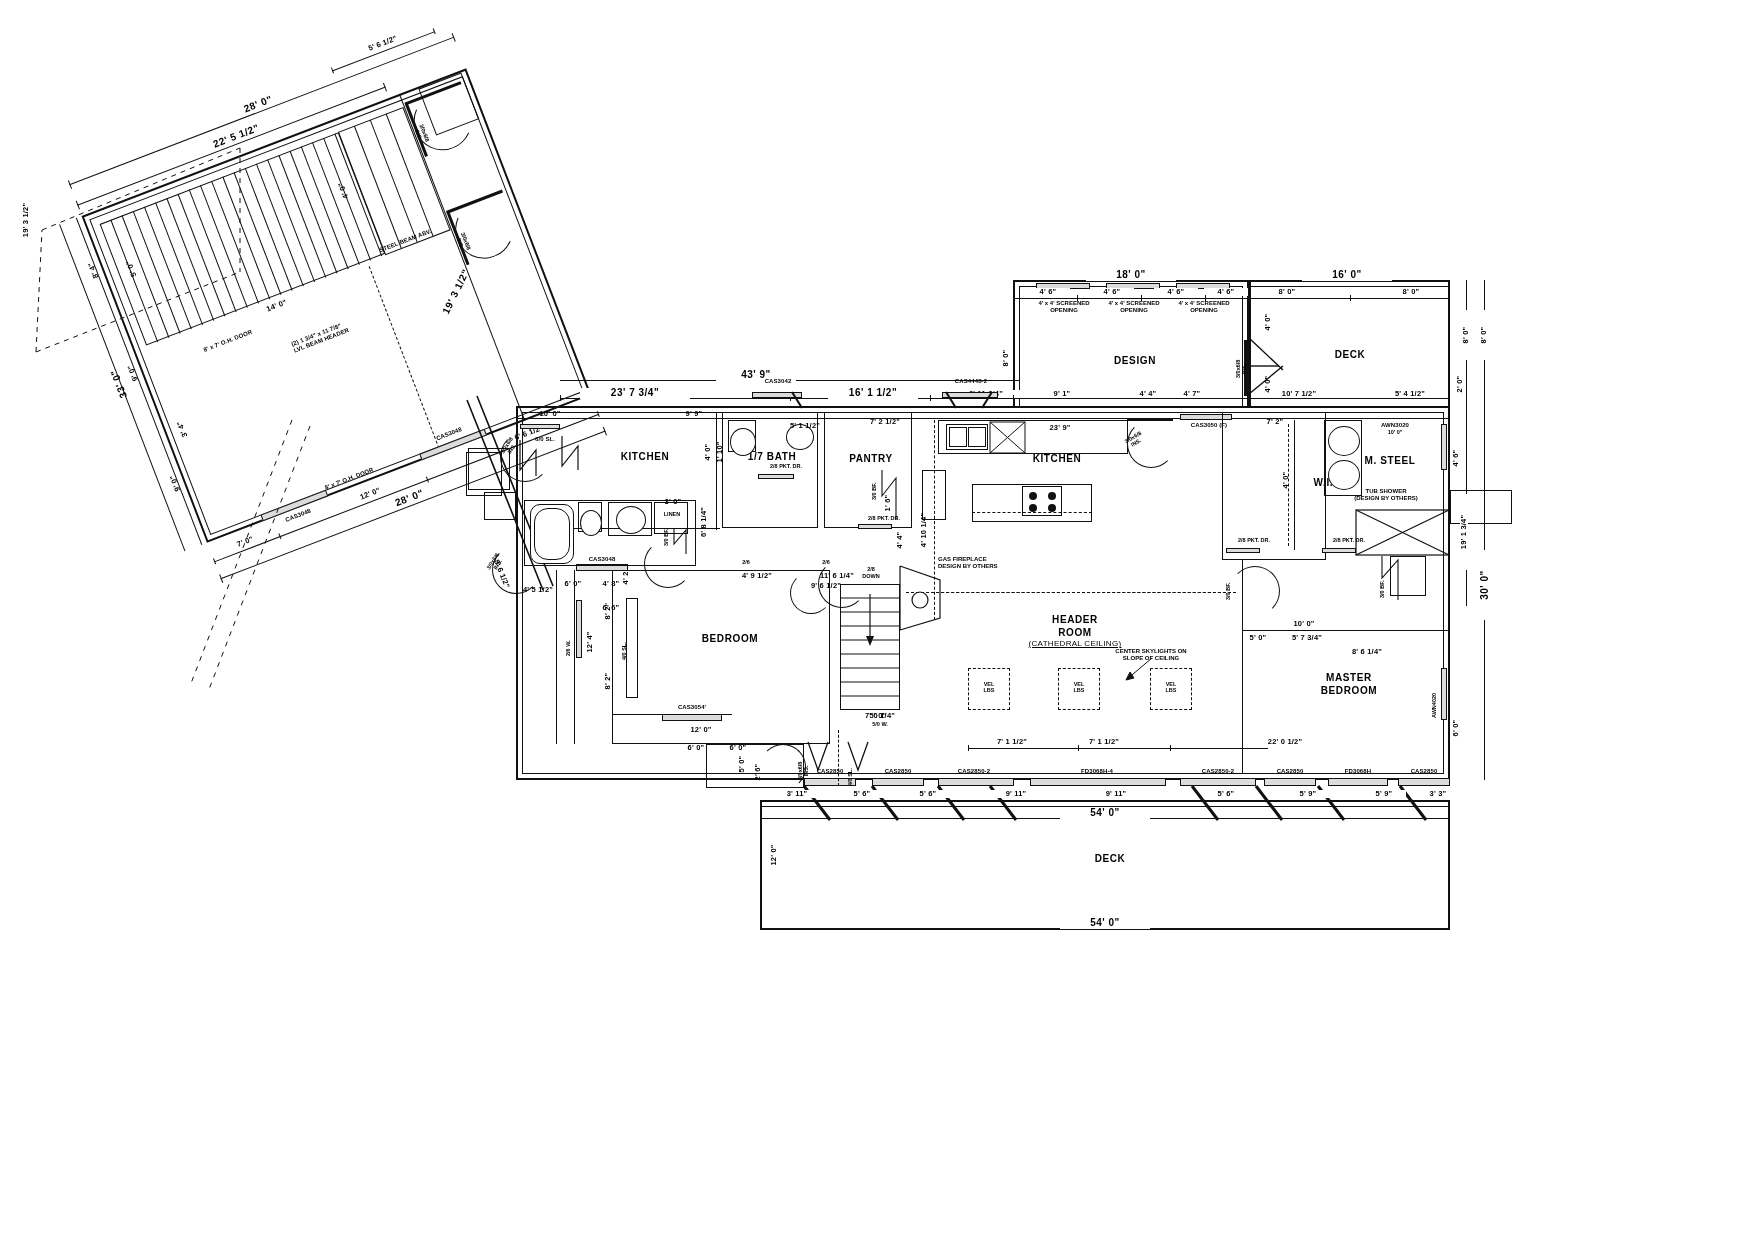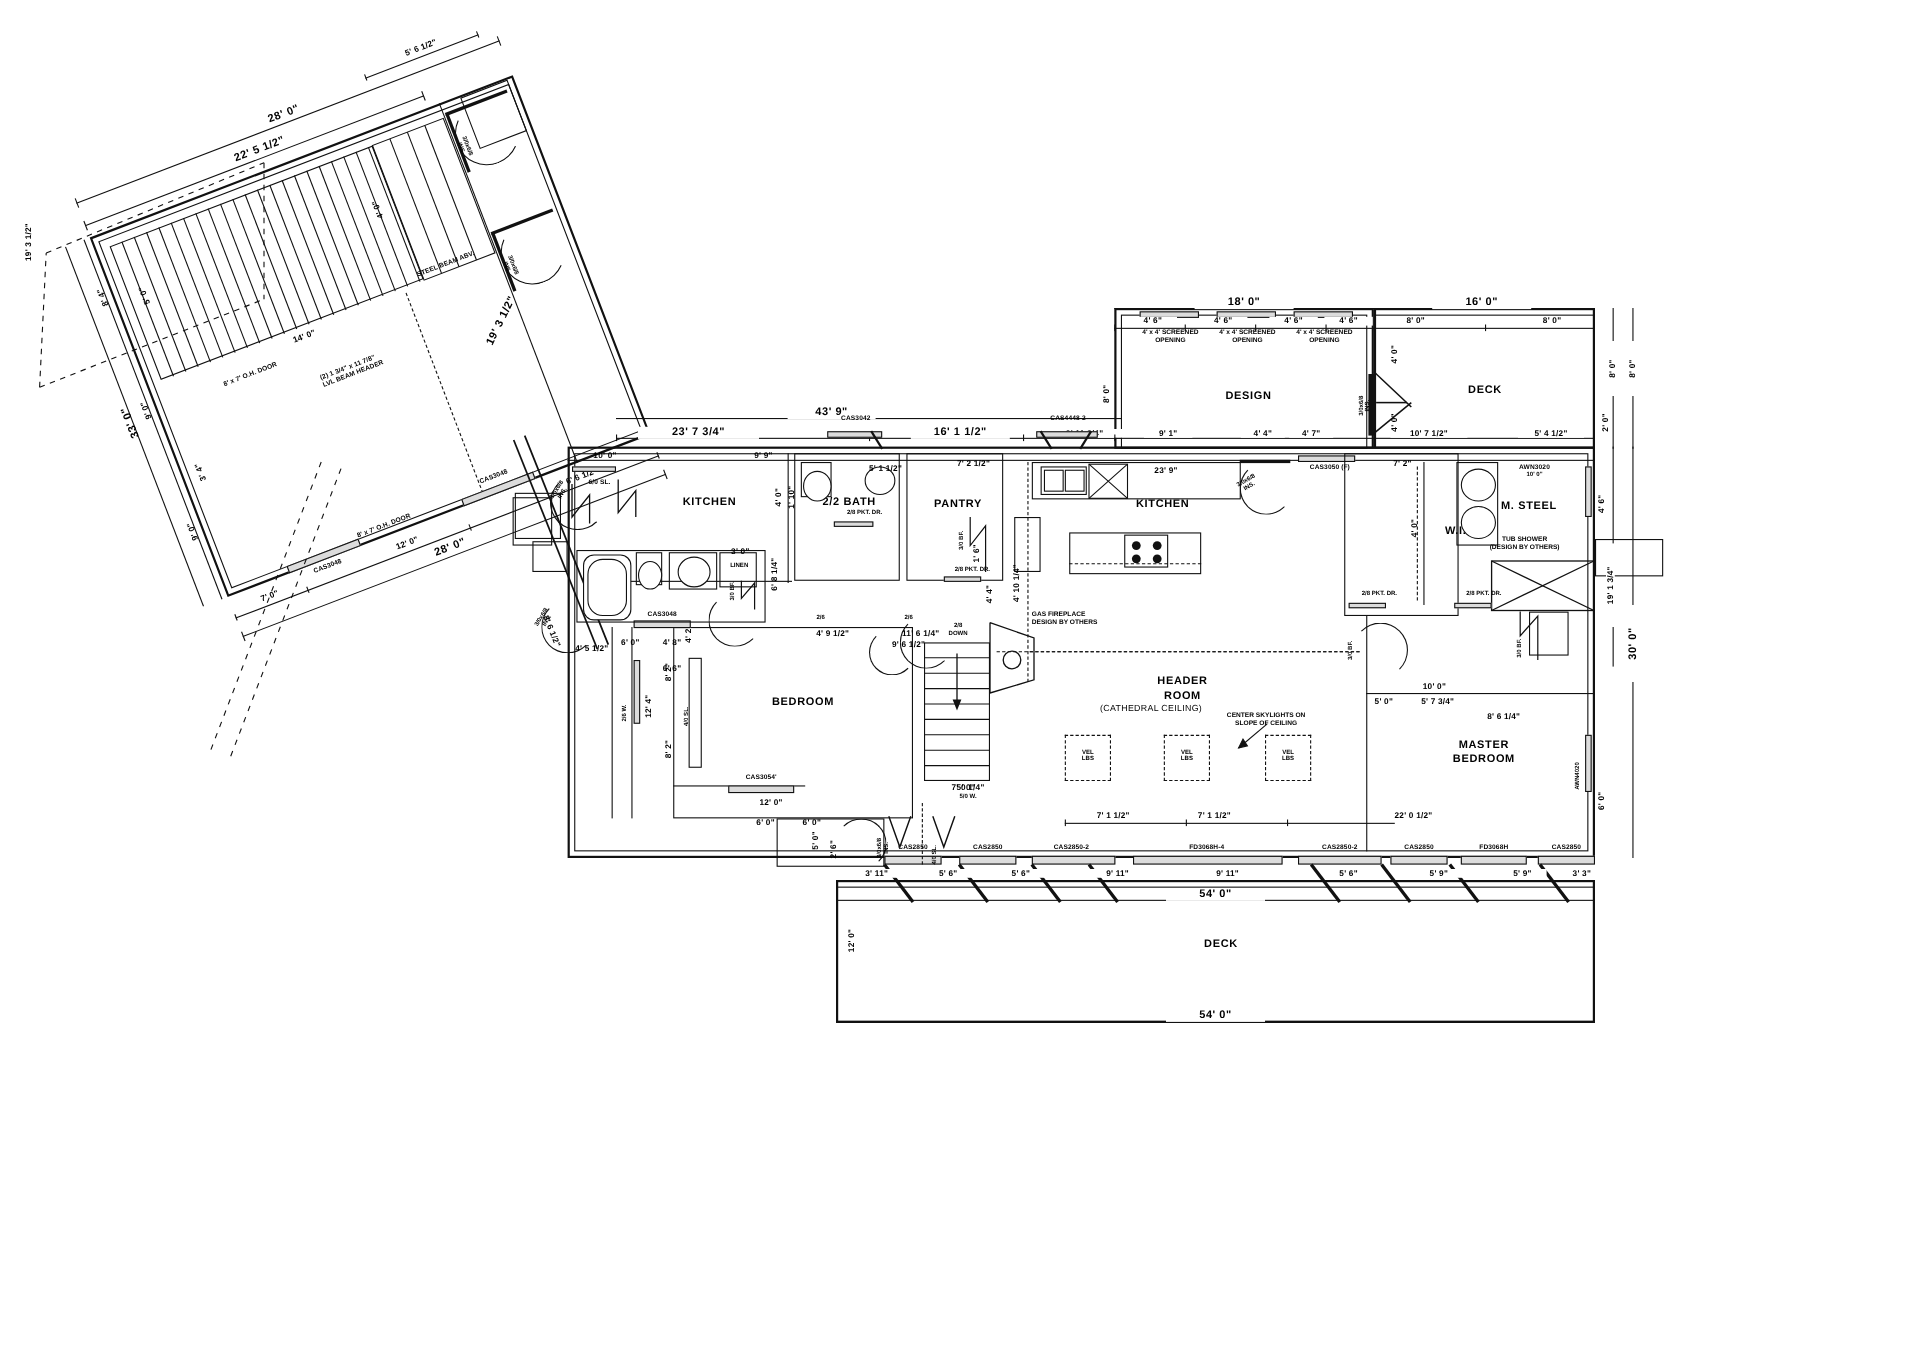--- a/index.html
+++ b/index.html
@@ -13,21 +13,21 @@
   .wallfill{position:absolute;background:#111;}
   .rect{position:absolute;border:1px solid #111;box-sizing:border-box;}
   .rect2{position:absolute;border:2px solid #111;box-sizing:border-box;}
   .dash{position:absolute;border-top:1px dashed #111;height:0;}
   .dashv{position:absolute;border-left:1px dashed #111;width:0;}
   .dbox{position:absolute;border:1px dashed #111;box-sizing:border-box;}
 
   
   .t{position:absolute;white-space:pre;line-height:1.05;font-family:"Liberation Sans",sans-serif;}
   .rm{font-size:10px;letter-spacing:.6px;font-weight:700;text-align:center;}
-  .rm2{font-size:8px;letter-spacing:.3px;}
+  .rm2{font-size:8px;letter-spacing:.3px;text-align:center;text-decoration:underline;}
   .dim{font-size:10px;font-weight:700;letter-spacing:.5px;text-align:center;}
   .dimS{font-size:7.5px;font-weight:700;letter-spacing:.2px;text-align:center;}
   .tag{font-size:6px;font-weight:700;letter-spacing:.1px;text-align:center;}
   .tagT{font-size:5.5px;font-weight:700;letter-spacing:0px;text-align:center;}
   .note{font-size:6px;font-weight:700;text-align:center;line-height:1.15;}
 
   
   .tick{position:absolute;width:1px;height:9px;background:#111;}
   .tickS{position:absolute;width:1px;height:6px;background:#111;}
 
@@ -280,21 +280,21 @@
 <div class="t dimS" style="left:664px;top:410px;width:60px;">9' 9"</div>
 
 <svg style="left:560px;top:436px;" width="40" height="38">
   <polyline points="2,0 2,30 18,10 18,34" stroke="#111" stroke-width="1.2" fill="none"></polyline>
 </svg>
 
 <div class="t tag" style="left:520px;top:436px;width:50px;">6/0 SL.</div>
 <div class="win" style="left:520px;top:424px;width:40px;height:5px;"></div>
 
 <div class="rect" style="left:722px;top:412px;width:96px;height:116px;"></div>
-<div class="t rm" style="left:734px;top:452px;width:76px;">2/2 BATH</div>
+<div class="t rm" style="left:734px;top:452px;width:76px;">1/7 BATH</div>
 
 <div class="rect" style="left:728px;top:420px;width:28px;height:32px;"></div>
 <div class="oval" style="left:730px;top:428px;width:24px;height:26px;"></div>
 
 <div class="oval" style="left:786px;top:424px;width:26px;height:24px;"></div>
 <div class="t tagT" style="left:756px;top:464px;width:60px;">2/8 PKT. DR.</div>
 <div class="win" style="left:758px;top:474px;width:36px;height:5px;"></div>
 <div class="t dimS" style="left:780px;top:422px;width:50px;">5' 1 1/2"</div>
 
 <div class="rect" style="left:824px;top:412px;width:88px;height:116px;"></div>

